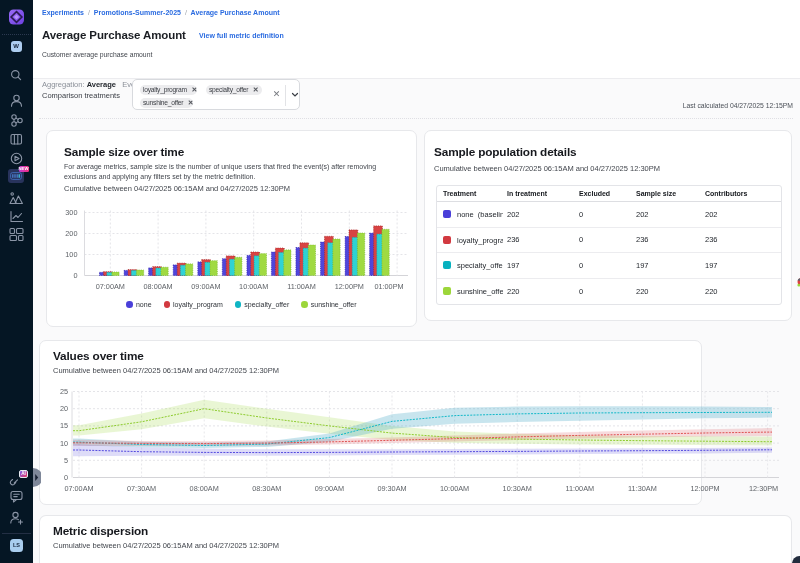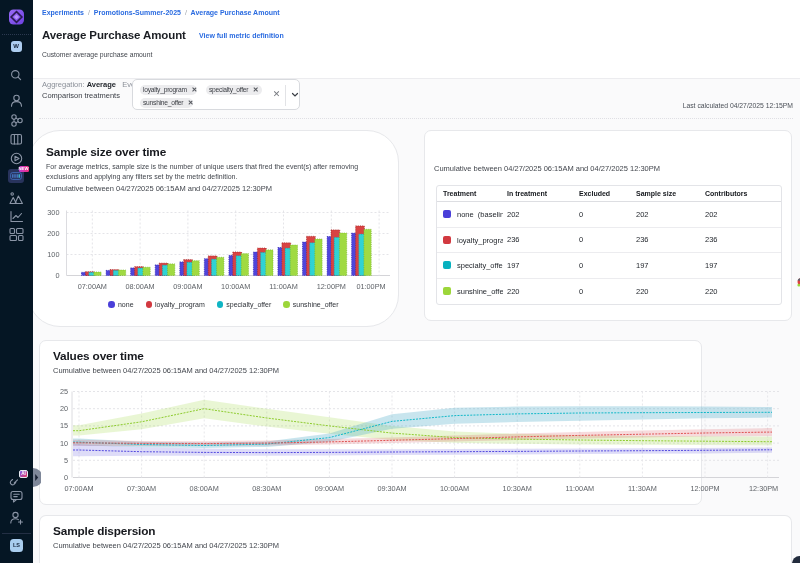--- a/index.html
+++ b/index.html
@@ -27,21 +27,21 @@
   #selbox { position:absolute; left:132px; top:78.5px; width:168px; height:31px; background:#fff; border:1px solid #d8dade; border-radius:5px; }
   .pill { position:absolute; height:10px; background:#ececee; border-radius:6px; font-size:6.7px; letter-spacing:-0.25px; color:#3c3f45; line-height:10px; padding:0 3px; overflow:hidden; white-space:nowrap; }
   .pill .x { font-size:7px; color:#55585e; margin-left:3px; font-weight:bold; }
   .clearx { position:absolute; left:137px; top:8px; width:13px; height:13px; color:#75787e; font-size:9px; line-height:13px; text-align:center; }
   .seldiv { position:absolute; left:152px; top:5px; width:1px; height:21px; background:#e2e3e6; }
   .chev { position:absolute; left:158px; top:11px; width:8px; height:8px; }
   .lastcalc { position:absolute; right:7px; top:102px; font-size:6.8px; color:#4b5058; }
 
   
   .card { position:absolute; background:#fff; border:1px solid #e7e8eb; border-radius:7px; }
-  #card1 { left:28px; top:130px; width:371px; height:197px;border-radius:32px; }
+  #card1 { left:46px; top:130px; width:371px; height:197px; }
   #card2 { left:424px; top:130px; width:368px; height:191px; }
   #card3 { left:39px; top:340px; width:663px; height:165px; }
   #card4 { left:39px; top:515px; width:753px; height:60px; border-bottom:none; border-bottom-left-radius:0; border-bottom-right-radius:0; }
   .ctitle { position:absolute; font-size:11.8px; font-weight:bold; color:#16181d; letter-spacing:-0.15px; }
   .csub { position:absolute; font-size:7px; color:#42464d; }
 
   .chart1 { position:absolute; left:0; top:0; }
   .chart3 { position:absolute; left:0; top:0; }
 
   
@@ -269,20 +269,21 @@
     </svg>
   <div class="legend">
     <span class="it"><span class="dot" style="background:#4a3fd9"></span>none</span>
     <span class="it"><span class="dot" style="background:#d23940"></span>loyalty_program</span>
     <span class="it"><span class="dot" style="background:#10b5c4"></span>specialty_offer</span>
     <span class="it"><span class="dot" style="background:#9cd63a"></span>sunshine_offer</span>
   </div>
 </div>
 
 <div class="card" id="card2">
+  <div class="ctitle" style="left:9px;top:14px;">Sample population details</div>
   <div class="csub" style="left:9px;top:33px;font-size:7.5px;">Cumulative between 04/27/2025 06:15AM and 04/27/2025 12:30PM</div>
   <table id="tbl">
     <tbody>
         <tr>
           <th style="padding-left:6px;width:70px;">Treatment</th>
           <th style="width:72px;">In treatment</th>
           <th style="width:57px;">Excluded</th>
           <th style="width:69px;">Sample size</th>
           <th>Contributors</th>
         </tr>
@@ -364,21 +365,21 @@
       <text x="414.6" y="149.5" text-anchor="middle" class="ax">10:00AM</text>
       <text x="477.2" y="149.5" text-anchor="middle" class="ax">10:30AM</text>
       <text x="539.8" y="149.5" text-anchor="middle" class="ax">11:00AM</text>
       <text x="602.4" y="149.5" text-anchor="middle" class="ax">11:30AM</text>
       <text x="665" y="149.5" text-anchor="middle" class="ax">12:00PM</text>
       <text x="723.6" y="149.5" text-anchor="middle" class="ax">12:30PM</text>
     </svg>
 </div>
 
 <div class="card" id="card4">
-  <div class="ctitle" style="left:13px;top:8px;">Sample dispersion</div>
+  <div class="ctitle" style="left:13px;top:8px;">Metric dispersion</div>
   <div class="csub" style="left:13px;top:25px;font-size:7.5px;">Cumulative between 04/27/2025 06:15AM and 04/27/2025 12:30PM</div>
 </div>
 
 <svg class="abs" style="right:-3px;top:276px;" width="6" height="13" viewBox="0 0 6 13">
   <circle cx="4.5" cy="6" r="4" fill="#de4040"></circle>
   <path d="M0.5 4.5 A4 4 0 0 1 6 2.5 L6 5 Z" fill="#5a6470"></path>
   <circle cx="1.8" cy="9.2" r="1.4" fill="#9cd63a"></circle>
 </svg>
 <div class="abs" style="right:-7px;bottom:-8px;width:15px;height:15px;border-radius:50%;background:#232c3d;"></div>
 

